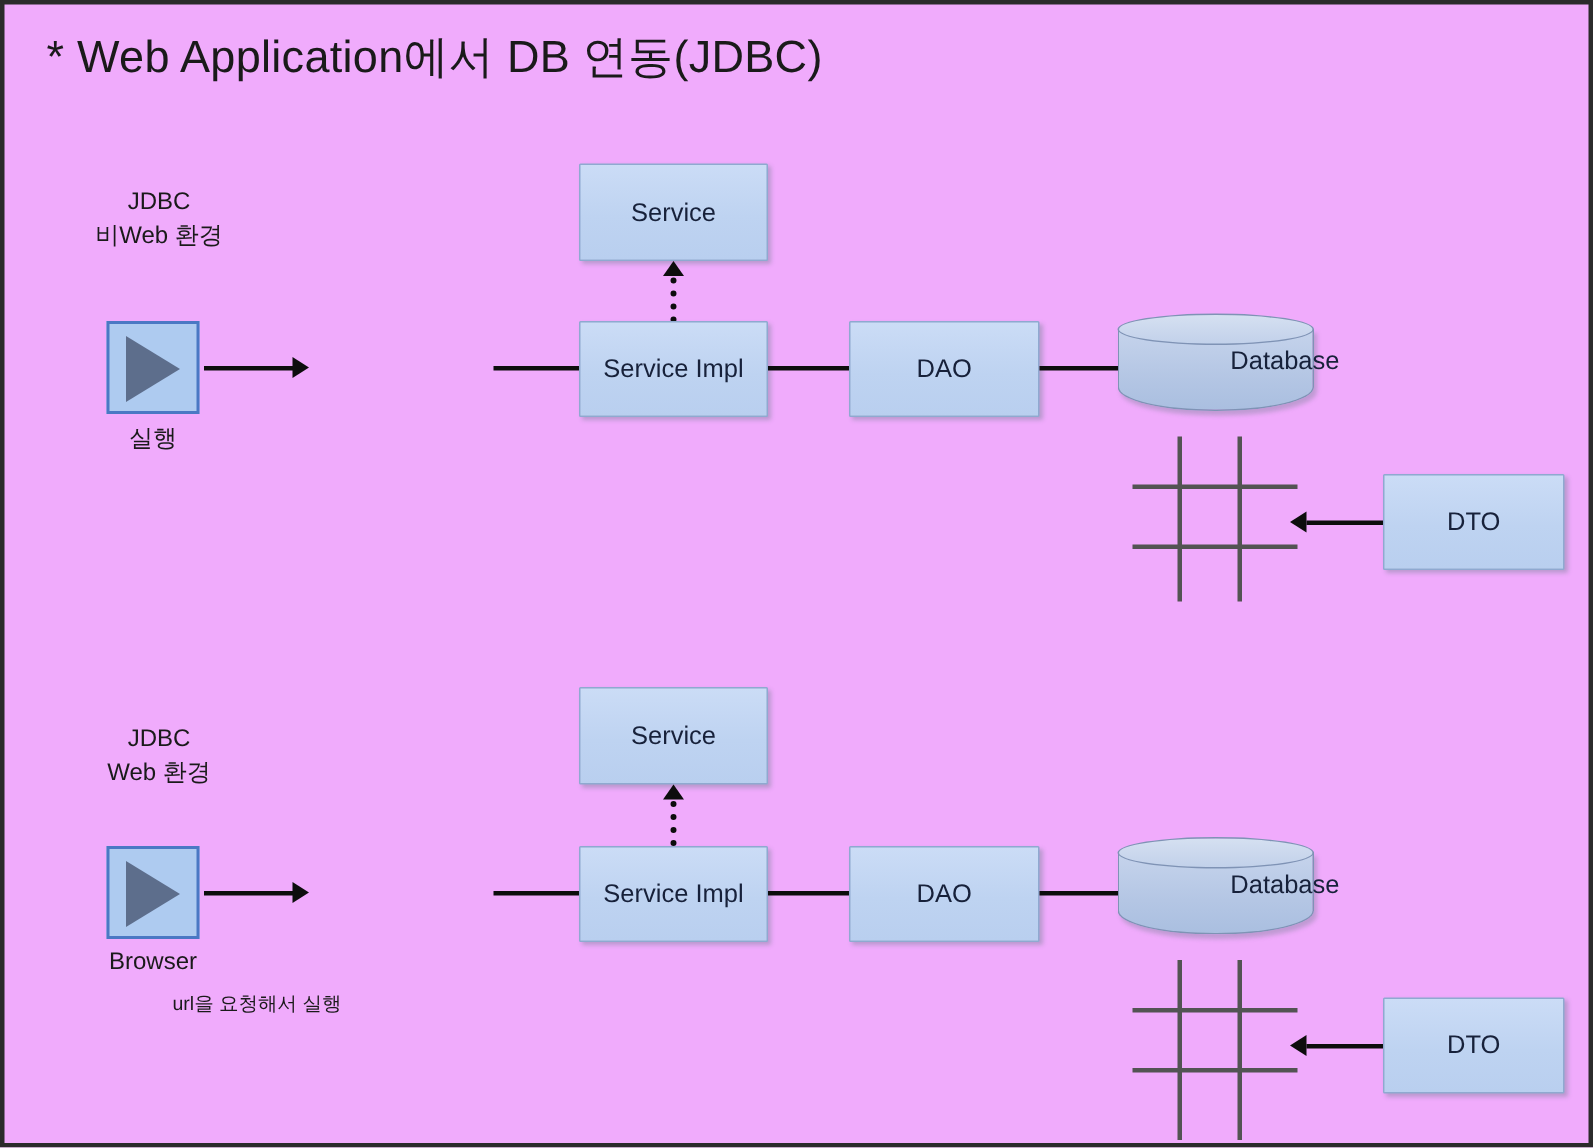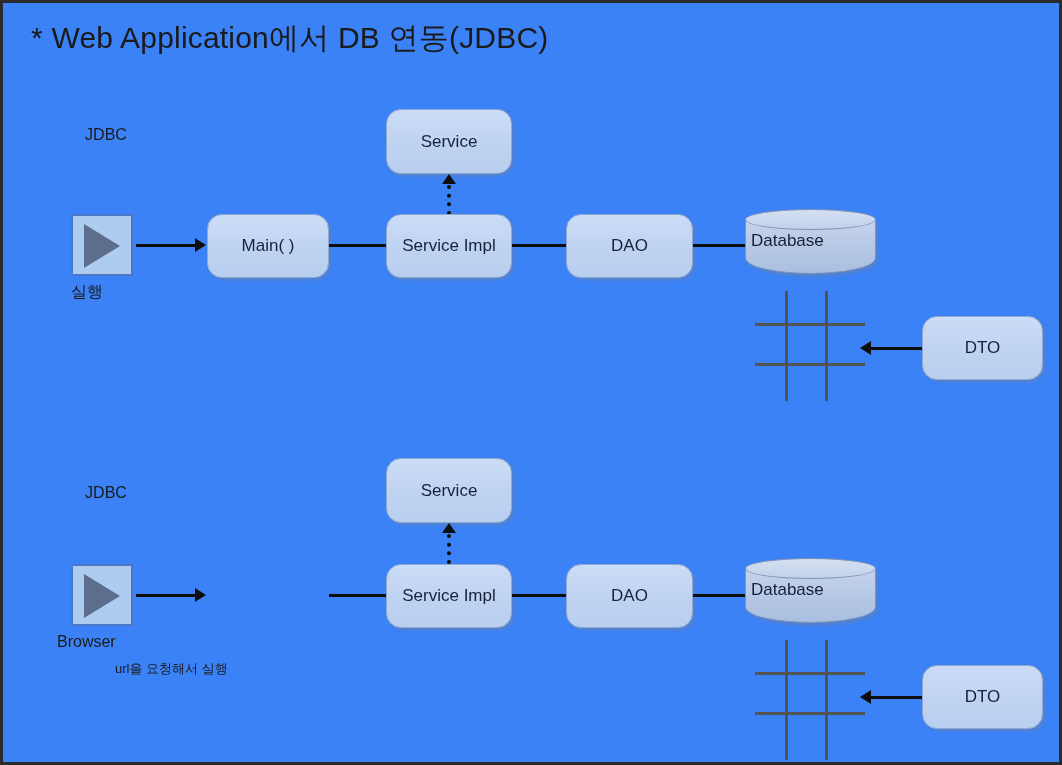--- a/index.html
+++ b/index.html
@@ -7,21 +7,21 @@
     padding: 0;
     background: #ffffff;
   }
   body {
     font-family: "Liberation Sans", "DejaVu Sans", sans-serif;
   }
   #canvas {
     position: relative;
     width: 1062px;
     height: 765px;
-    background: #3b82f6;
+    background: #f0abfc;
     border: 3px solid #2b2b2b;
     box-sizing: border-box;
     overflow: hidden;
   }
 
   
   .title {
     position: absolute;
     left: 28px;
     top: 15px;
@@ -58,36 +58,36 @@
     width: 0;
     height: 0;
     border-top: 22px solid transparent;
     border-bottom: 22px solid transparent;
     border-left: 36px solid #5d6e8c;
   }
   .icon-label {
     position: absolute;
     font-size: 16px;
     color: #1a1a1a;
-    text-align: left;
+    text-align: center;
     white-space: nowrap;
   }
   .sub-note {
     position: absolute;
     font-size: 13px;
     color: #1a1a1a;
     white-space: nowrap;
   }
 
   
   .node {
     position: absolute;
     background: #c3d6f2;
     border: 1px solid #8fa9d0;
-    border-radius: 15px;
+    border-radius: 1px;
     box-sizing: border-box;
     display: flex;
     align-items: center;
     justify-content: center;
     font-size: 17px;
     color: #17213a;
     box-shadow: 2px 2px 3px rgba(120,130,150,0.45);
     background-image: linear-gradient(180deg, #cbdcf6 0%, #bed3f1 55%, #b9cfef 100%);
   }
 
@@ -117,24 +117,24 @@
     top: 0;
     width: 131px;
     height: 21px;
     background-image: linear-gradient(180deg, #d5e0f1 0%, #c2d1ea 100%);
     border: 1px solid #7f93b5;
     border-radius: 50%;
     box-sizing: border-box;
   }
   .db-label {
     position: absolute;
-    left: 6px;
+    left: 17px;
     top: 22px;
     width: 131px;
-    text-align: left;
+    text-align: right;
     font-size: 17px;
     color: #17213a;
   }
 
   
   .grid { position: absolute; }
   .grid-line-v, .grid-line-h {
     position: absolute;
     background: #535353;
   }
@@ -179,33 +179,31 @@
 </style>
 </head>
 <body>
 
 <div id="canvas">
 
   <div class="title">* Web Application에서 DB 연동(JDBC)</div>
 
   <div class="caption" style="left:8px; top:120px; width:190px;">
     <span class="caption-line">JDBC</span>
+    <span class="caption-line">비Web 환경</span>
   </div>
 
   <div class="play-box" style="left:68px; top:211px;">
     <div class="play-tri"></div>
   </div>
   <div class="icon-label" style="left:68px; top:279px; width:62px;">실행</div>
 
   <div class="line-h" style="left:133px; top:241px; width:60px;"></div>
   <div class="arrow-right" style="left:192px; top:235px;"></div>
 
-  <div class="node" style="left:204px; top:211px; width:122px; height:64px;">
-    <span>Main( )</span>
-  </div>
 
   <div class="line-h" style="left:326px; top:241px; width:58px;"></div>
 
   <div class="node" style="left:383px; top:106px; width:126px; height:65px;">
     <span>Service</span>
   </div>
 
   <div class="dotted-v" style="left:444px; top:182px; height:30px;"></div>
   <div class="arrow-up" style="left:439px; top:171px;"></div>
 
@@ -236,20 +234,21 @@
 
   <div class="line-h" style="left:868px; top:344px; width:54px;"></div>
   <div class="arrow-left" style="left:857px; top:338px;"></div>
 
   <div class="node" style="left:919px; top:313px; width:121px; height:64px;">
     <span>DTO</span>
   </div>
 
   <div class="caption" style="left:8px; top:478px; width:190px; text-align:center;">
     <span class="caption-line">JDBC</span>
+    <span class="caption-line">Web 환경</span>
   </div>
 
   <div class="play-box" style="left:68px; top:561px;">
     <div class="play-tri"></div>
   </div>
   <div class="icon-label" style="left:54px; top:630px; width:90px;">Browser</div>
   <div class="sub-note" style="left:112px; top:657px;text-align:right;">url을 요청해서 실행</div>
 
   <div class="line-h" style="left:133px; top:591px; width:60px;"></div>
   <div class="arrow-right" style="left:192px; top:585px;"></div>

